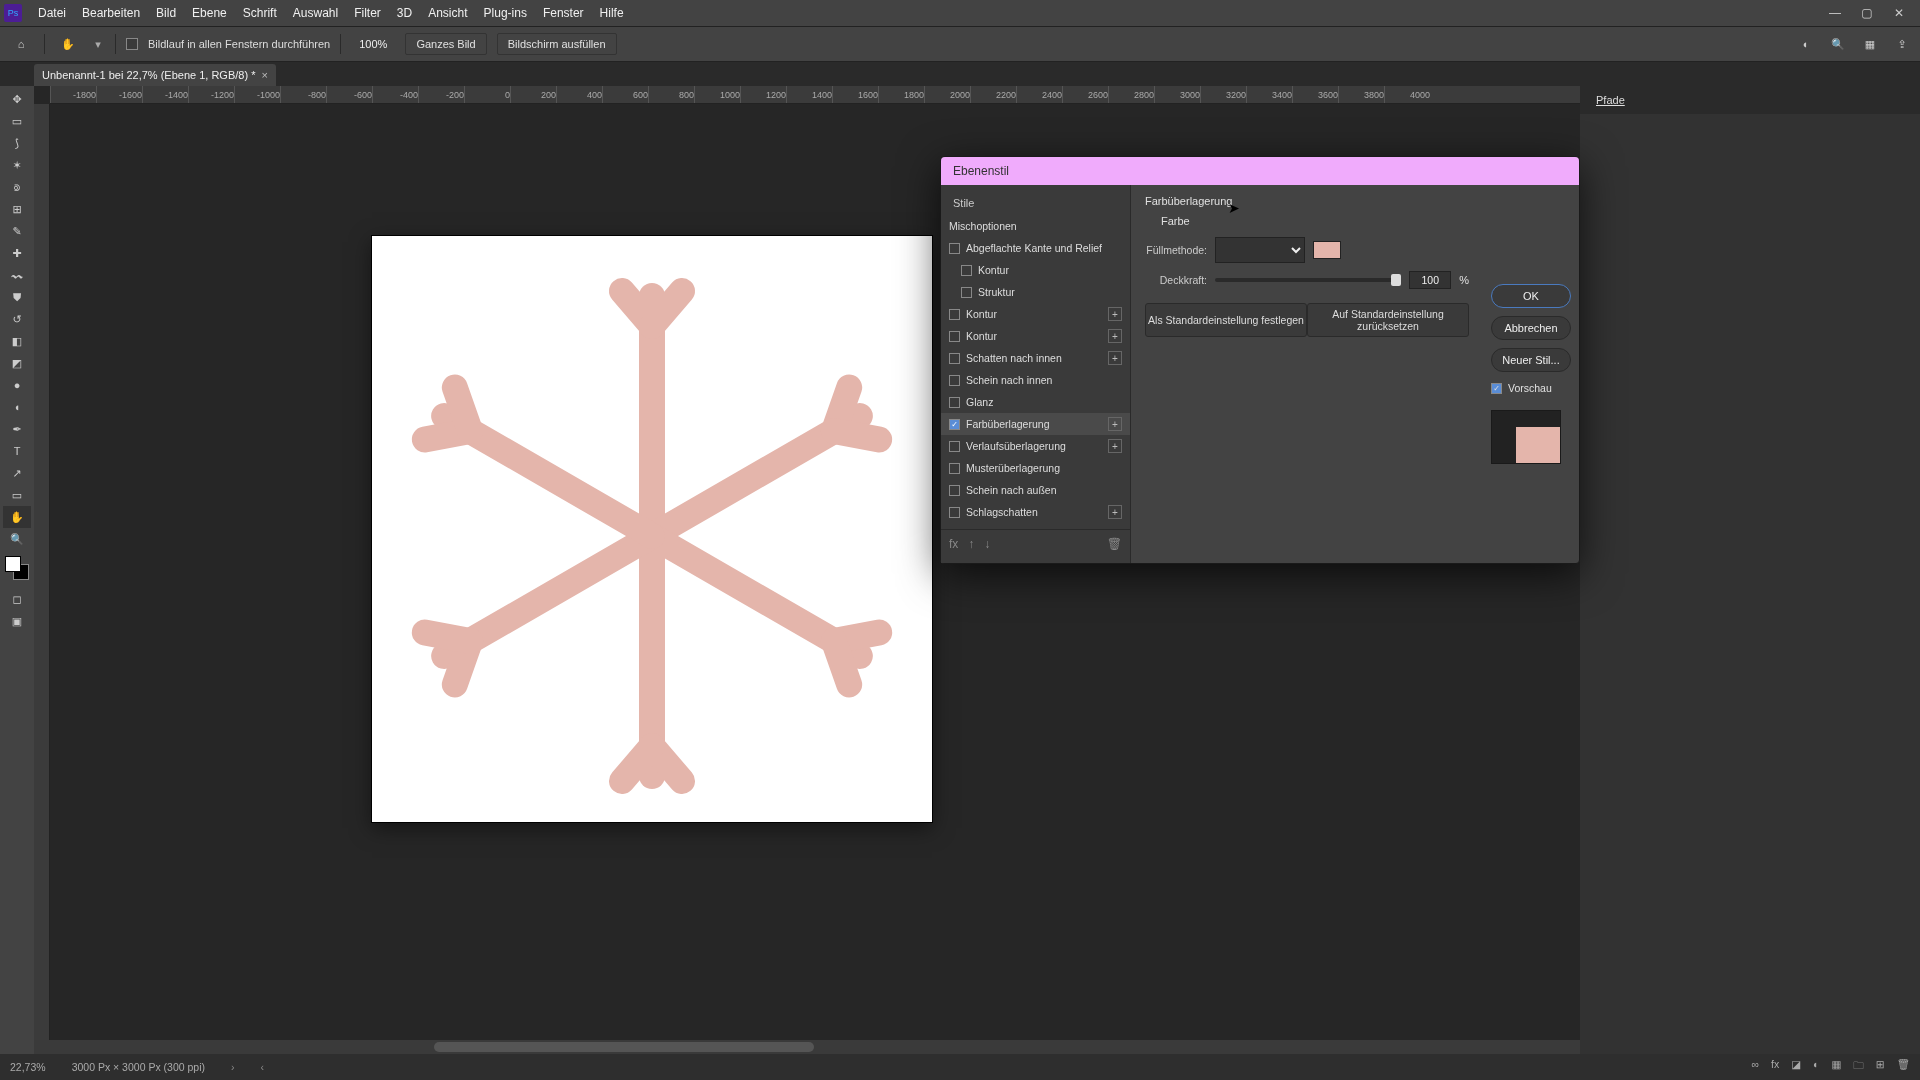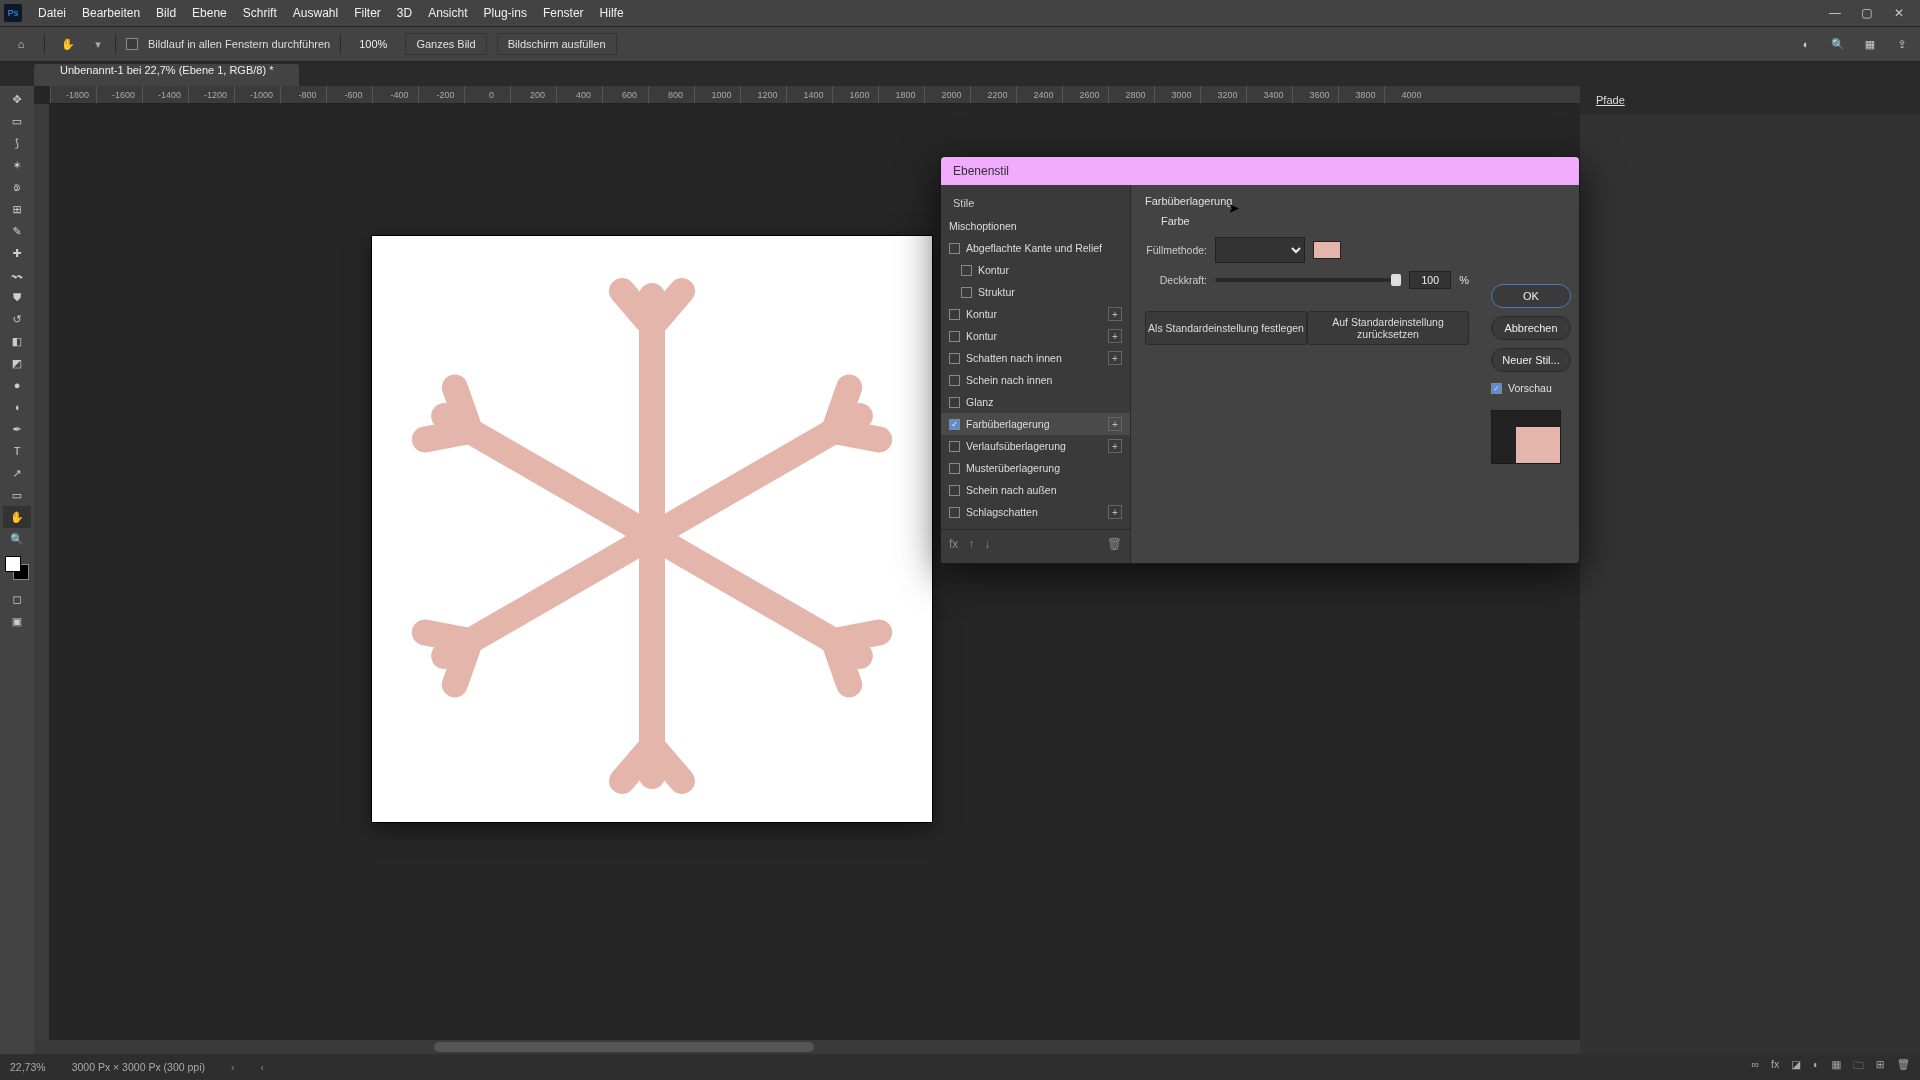--- a/index.html
+++ b/index.html
@@ -1,53 +1,53 @@
 <!DOCTYPE html>
 <html><head>
 <meta charset="utf-8">
 <style>
 * { margin:0; padding:0; box-sizing:border-box; font-family:"Segoe UI",Tahoma,sans-serif; user-select:none; }
 body { background:#323232; width:1920px; height:1080px; overflow:hidden; font-size:11px; color:#e0e0e0; position:relative; }
 
 
 .menubar { height:26px; background:#434343; display:flex; align-items:center; padding:0 4px; gap:2px; }
-.menubar .logo { width:18px; height:18px; background:#0f172a; border-radius:2px; display:flex; align-items:center; justify-content:center; color:#31a8ff; font-weight:normal; font-size:9px; margin-right:6px;}
+.menubar .logo { width:18px; height:18px; background:#4c1d95; border-radius:2px; display:flex; align-items:center; justify-content:center; color:#31a8ff; font-weight:normal; font-size:9px; margin-right:6px;}
 .menubar .mitem { padding:4px 8px; font-size:12px; color:#f0f0f0; }
 .wincontrols { margin-left:auto; display:flex; gap:18px; padding-right:10px; }
 .wincontrols span { width:14px; height:14px; display:flex; align-items:center; justify-content:center; color:#ccc; font-size:12px;}
 
 
 .optbar { height:36px; background:#434343; border-top:1px solid #222; border-bottom:1px solid #222; display:flex; align-items:center; padding:0 8px; gap:10px; }
 .optbar .ico { width:26px; height:26px; display:flex; align-items:center; justify-content:center; color:#ccc; }
 .optbar .dd { width:14px; height:26px; display:flex; align-items:center; justify-content:center; color:#aaa;}
 .optbar .sep { width:1px; height:20px; background:#2a2a2a; }
 .optbar .chk { width:12px; height:12px; border:1px solid #888; background:#3a3a3a;}
 .optbar .lbl { font-size:11px; color:#ddd; }
 .optbar .pct { font-size:11px; color:#eee; padding:2px 8px;}
 .optbar .btn { padding:4px 10px; font-size:11px; background:#434343; border:1px solid #333; border-radius:2px;}
 .optbar .right { margin-left:auto; display:flex; gap:12px; align-items:center;}
 .optbar .right .ri { width:20px; height:20px; display:flex; align-items:center; justify-content:center; color:#ccc;}
 
 
 .doctabs { height:24px; background:#2a2a2a; display:flex; align-items:flex-end; padding-left:34px;}
-.doctab { height:22px; background:#434343; padding:0 26px; display:flex; align-items:center; gap:6px; font-size:11px; color:#eee; border-radius:3px 3px 0 0;flex-direction:column;}
+.doctab { height:22px; background:#434343; padding:0 8px; display:flex; align-items:center; gap:6px; font-size:11px; color:#eee; border-radius:3px 3px 0 0;}
 .doctab .x { color:#bbb; font-size:11px;}
 
 
 .workspace { position:absolute; top:86px; left:0; right:0; bottom:26px; display:flex; }
 .toolbar { width:34px; background:#434343; display:flex; flex-direction:column; align-items:center; padding-top:2px; gap:0;}
 .toolbar .tool { width:28px; height:22px; display:flex; align-items:center; justify-content:center; color:#ccc; position:relative;}
 .toolbar .tool.sel { background:#333;}
 .toolbar .sw { margin-top:6px; width:24px; height:24px; position:relative;}
 .toolbar .sw .fg { position:absolute; top:0; left:0; width:16px; height:16px; background:#fff; border:1px solid #000;}
 .toolbar .sw .bg { position:absolute; bottom:0; right:0; width:16px; height:16px; background:#000; border:1px solid #888;}
 
 .canvaswrap { flex:1; background:#262626; position:relative; overflow:hidden;}
 .ruler-h { position:absolute; top:0; left:16px; right:0; height:18px; background:#3b3b3b; border-bottom:1px solid #222; display:flex; overflow:hidden; font-size:9px; color:#aaa;}
-.ruler-h span { width:46px; flex-shrink:0; text-align:center; border-left:1px solid #555; padding-left:8px; line-height:18px;}
+.ruler-h span { width:46px; flex-shrink:0; text-align:right; border-left:1px solid #555; padding-left:8px; line-height:18px;}
 .ruler-v { position:absolute; top:18px; left:0; bottom:0; width:16px; background:#3b3b3b; border-right:1px solid #222;}
 .canvas { position:absolute; top:150px; left:338px; width:560px; height:586px; background:#fff; box-shadow:0 0 0 1px #000, 0 6px 20px rgba(0,0,0,.5);}
 .canvas svg { width:100%; height:100%; }
 
 .scroll-h { position:absolute; bottom:0; left:0; right:0; height:14px; background:#3a3a3a; display:flex; align-items:center;}
 .scroll-h .thumb { position:absolute; left:400px; width:380px; height:10px; top:2px; background:#555; border-radius:5px;}
 
 
 .rightcol { width:340px; background:#323232; display:flex; flex-direction:column;text-decoration:underline; }
 .panel-tab { height:28px; background:#2a2a2a; display:flex; align-items:center; padding-left:16px; font-size:11px; color:#ddd;}
@@ -74,21 +74,21 @@
 .dialog .midcol { flex:1; padding:10px 14px; font-size:11px;}
 .dialog .midcol .h { font-size:11px; margin-bottom:8px;}
 .dialog .midcol .sub { margin-left:16px; margin-bottom:10px;}
 .dialog .midcol .frow { display:flex; align-items:center; gap:8px; margin-bottom:8px;}
 .dialog .midcol .frow label { width:62px; text-align:right; color:#ccc; font-size:10.5px;}
 .dialog .midcol select { background:#333; border:1px solid #222; color:#eee; font-size:10.5px; padding:12px 4px; width:90px; height:20px;}
 .dialog .midcol .swatch { width:28px; height:18px; background:#e4b5ab; border:1px solid #222;}
 .dialog .midcol .slider { flex:1; height:4px; background:#2a2a2a; position:relative; border-radius:2px;}
 .dialog .midcol .slider .knob { position:absolute; right:0; top:-4px; width:10px; height:12px; background:#ddd; border-radius:2px;}
 .dialog .midcol input.num { width:42px; background:#333; border:1px solid #222; color:#eee; font-size:10.5px; text-align:center; height:18px;}
-.dialog .midcol .brow { display:flex; gap:0; margin-top:22px;}
+.dialog .midcol .brow { display:flex; gap:0; margin-top:14px;}
 .dialog .midcol .brow button { flex:1; background:#3a3a3a; border:1px solid #2a2a2a; color:#ddd; font-size:10.5px; padding:4px 2px; border-radius:3px;}
 
 .dialog .rightbtns { width:96px; padding:10px 8px; display:flex; flex-direction:column; gap:8px;justify-content:center;}
 .dialog .rightbtns button { height:24px; background:#3a3a3a; border:1px solid #2a2a2a; color:#eee; font-size:11px; border-radius:12px;}
 .dialog .rightbtns button.ok { border:1px solid #4a7abf;}
 .dialog .rightbtns .prevrow { display:flex; align-items:center; gap:6px; font-size:10.5px; margin-top:2px;}
 .dialog .rightbtns .prevrow .ck { width:11px; height:11px; border:1px solid #888; background:#5a8dd6; display:flex;align-items:center;justify-content:center;font-size:8px;}
 .dialog .rightbtns .preview-sw { margin-top:8px; width:70px; height:54px; border:1px solid #1a1a1a; background:#222; display:flex; align-items:flex-end; justify-content:flex-end;}
 .dialog .rightbtns .preview-sw .inner { width:44px; height:36px; background:#e4b5ab;}
 

